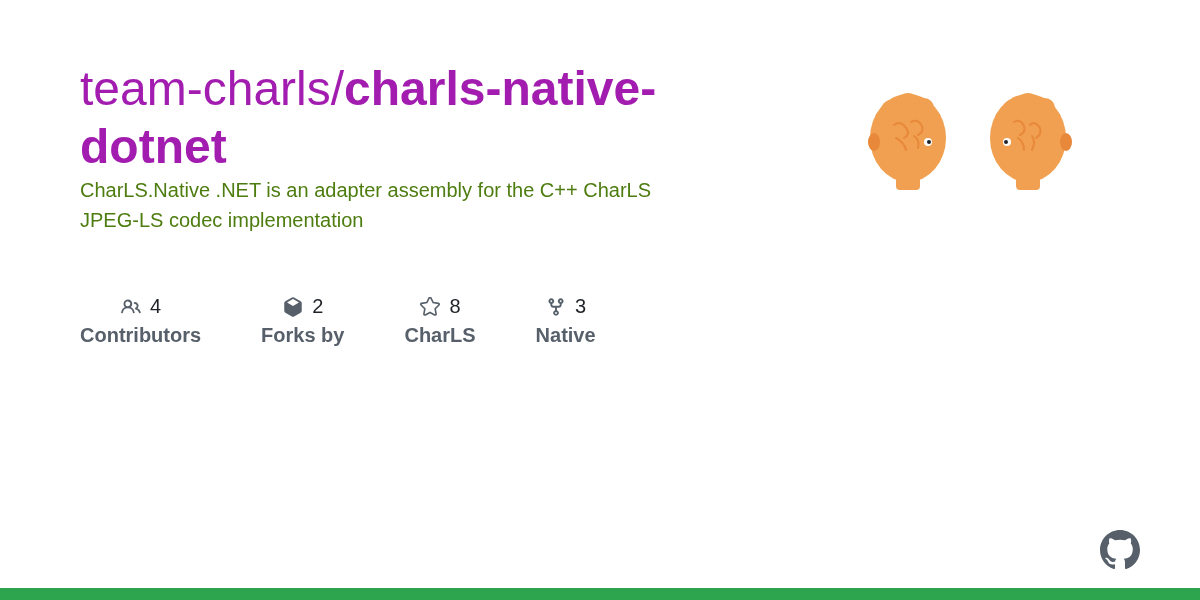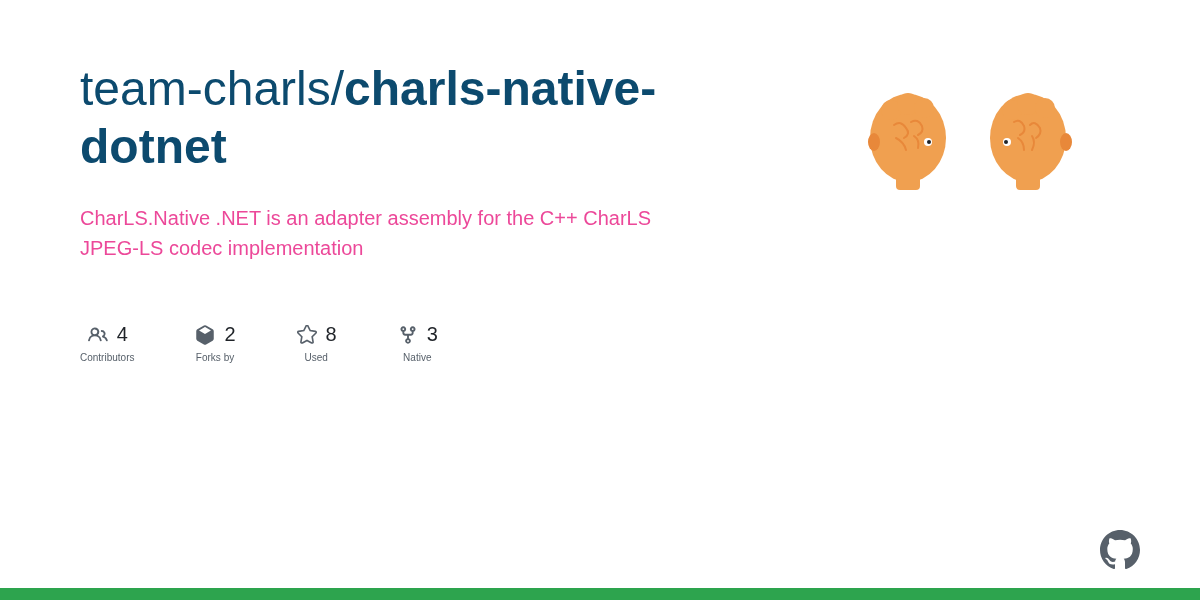--- a/index.html
+++ b/index.html
@@ -36,35 +36,34 @@
     }
 
     .left-section {
       flex: 1;
       max-width: 680px;
     }
 
     .repo-title {
       font-size: 48px;
       line-height: 1.2;
-      margin-bottom: 28px;
-      color: #0c4a6e;
+      color: #a21caf;
     }
 
     .repo-title .org-name {
       font-weight: 400;
     }
 
     .repo-title .repo-name {
       font-weight: 700;
     }
 
     .repo-description {
       font-size: 20px;
-      color: #ec4899;
+      color: #4d7c0f;
       line-height: 1.5;
       margin-bottom: 60px;
       max-width: 580px;
     }
 
     .stats-row {
       display: flex;
       flex-direction: row;
       gap: 60px;
       align-items: flex-start;
@@ -84,23 +83,24 @@
       gap: 8px;
     }
 
     .stat-number {
       font-size: 20px;
       color: #1f2328;
       font-weight: 400;
     }
 
     .stat-label {
-      font-size: 10px;
+      font-size: 20px;
       color: #57606a;
       text-align: center;
+      font-weight: bold;
     }
 
     .stat-icon {
       width: 22px;
       height: 22px;
       display: inline-flex;
       align-items: center;
       justify-content: center;
     }
 
@@ -177,21 +177,21 @@
 
         <div class="stat-item">
           <div class="stat-top">
             <span class="stat-icon">
               <svg width="20" height="20" viewBox="0 0 16 16" fill="none" stroke="#57606a" stroke-width="1.3">
                 <path d="M8 .25a.75.75 0 0 1 .673.418l1.882 3.815 4.21.612a.75.75 0 0 1 .416 1.279l-3.046 2.97.719 4.192a.751.751 0 0 1-1.088.791L8 12.347l-3.766 1.98a.75.75 0 0 1-1.088-.79l.72-4.194L.818 6.374a.75.75 0 0 1 .416-1.28l4.21-.611L7.327.668A.75.75 0 0 1 8 .25Z"></path>
               </svg>
             </span>
             <span class="stat-number">8</span>
           </div>
-          <span class="stat-label">Used</span>
+          <span class="stat-label">CharLS</span>
         </div>
 
         <div class="stat-item">
           <div class="stat-top">
             <span class="stat-icon">
               <svg width="20" height="20" viewBox="0 0 16 16" fill="#57606a">
                 <path d="M5 5.372v.878c0 .414.336.75.75.75h4.5a.75.75 0 0 0 .75-.75v-.878a2.25 2.25 0 1 1 1.5 0v.878a2.25 2.25 0 0 1-2.25 2.25h-1.5v2.128a2.251 2.251 0 1 1-1.5 0V8.5h-1.5A2.25 2.25 0 0 1 3.5 6.25v-.878a2.25 2.25 0 1 1 1.5 0ZM5 3.25a.75.75 0 1 0-1.5 0 .75.75 0 0 0 1.5 0Zm6.75.75a.75.75 0 1 0 0-1.5.75.75 0 0 0 0 1.5Zm-3 8.75a.75.75 0 1 0-1.5 0 .75.75 0 0 0 1.5 0Z"></path>
               </svg>
             </span>
             <span class="stat-number">3</span>

